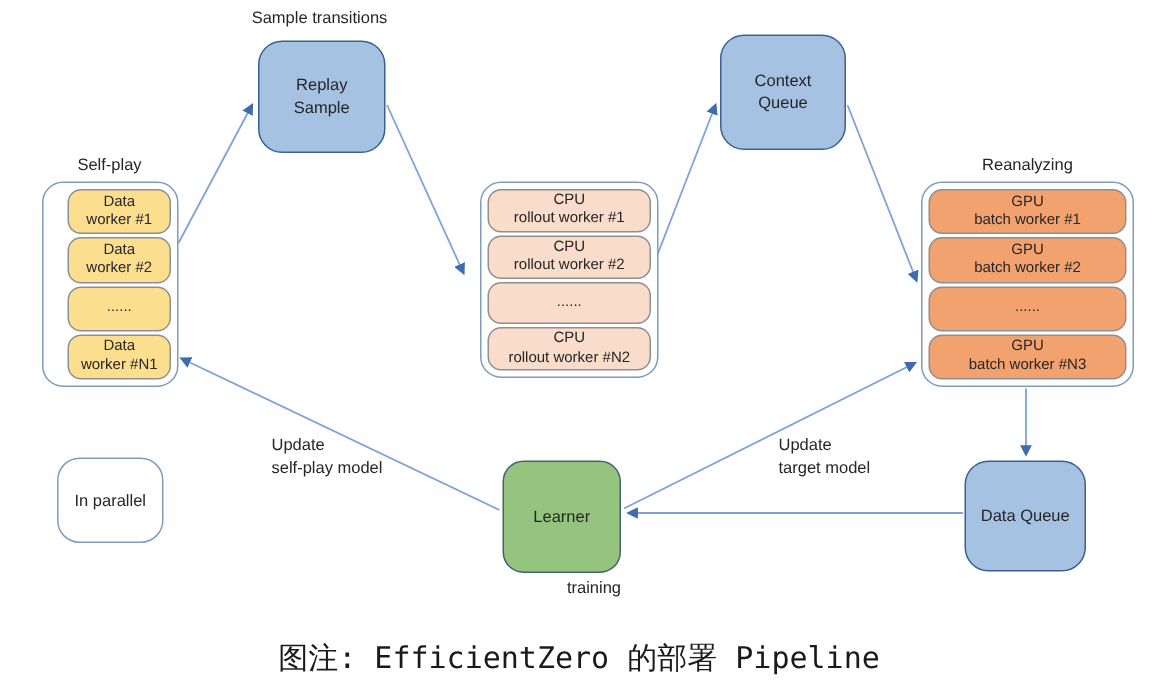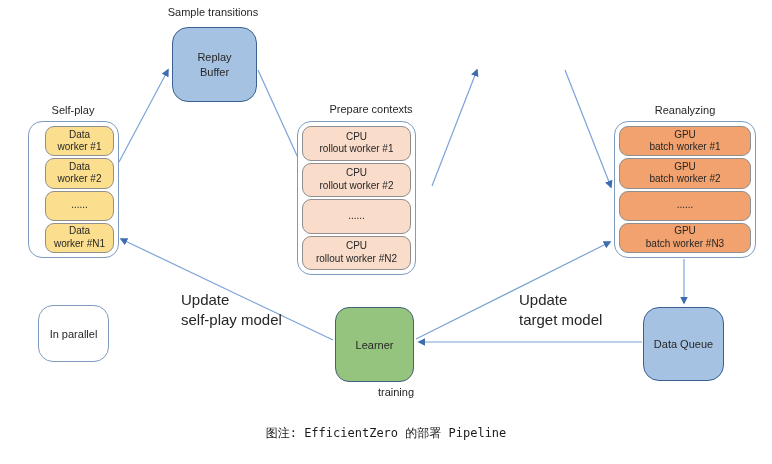--- a/index.html
+++ b/index.html
@@ -8,40 +8,40 @@
     font-family:"Liberation Sans",sans-serif;color:var(--text,#262626);overflow:hidden;
   }
   svg.wires{position:absolute;left:0;top:0;width:772px;height:464px;pointer-events:none;}
   svg.wires line{stroke:var(--arrow-line,#7da3d8);stroke-width:1.2;}
 
   .diagram-label{
     position:absolute;font-size:11px;text-align:center;color:var(--text,#262626);
     line-height:1.2;white-space:nowrap;
   }
   .edge-label{
-    position:absolute;font-size:15px;text-align:left;line-height:1.35;color:var(--text,#262626);
+    position:absolute;font-size:11px;text-align:left;line-height:1.35;color:var(--text,#262626);
   }
   .edge-label span{display:block;}
 
   .queue{
     position:absolute;display:flex;align-items:center;justify-content:center;
     text-align:center;font-size:11px;line-height:1.3;
     background:var(--queue-fill,#a6c2e2);border:1.5px solid var(--queue-border,#3a6191);
     border-radius:16px;box-sizing:border-box;
   }
   #replay-buffer{left:172px;top:27px;width:85px;height:75px;padding:0 14px;}
   #context-queue{left:480px;top:23px;width:84px;height:77px;padding:0 14px;}
   #batch-queue{left:643px;top:307px;width:81px;height:74px;padding:0 3px;}
 
   .group{
     position:absolute;background:#fff;border:1.5px solid var(--container-border,#7d9cc0);
     border-radius:14px;display:flex;flex-direction:column;gap:2px;padding:4px;box-sizing:border-box;
   }
   #selfplay-container{left:28px;top:121px;width:91px;height:137px;padding-left:16px;}
-  #cpu-container{left:297px;top:121px;width:119px;height:154px;}
+  #cpu-container{left:320px;top:121px;width:119px;height:131px;}
   #gpu-container{left:614px;top:121px;width:142px;height:137px;}
 
   .worker-box{
     flex:1;display:flex;flex-direction:column;align-items:center;justify-content:center;
     border:1px solid var(--worker-border,#8f8f8f);border-radius:9px;
     font-size:10px;line-height:1.25;text-align:center;box-sizing:border-box;overflow:hidden;
   }
   .worker-box.yellow{background:var(--worker-yellow,#fbdf8e);}
   .worker-box.pink{background:var(--worker-pink,#f9dcca);}
   .worker-box.orange{background:var(--worker-orange,#f2a26e);}
@@ -53,21 +53,21 @@
     border-radius:14px;box-sizing:border-box;
   }
   #in-parallel{
     position:absolute;left:38px;top:305px;width:71px;height:57px;
     display:flex;align-items:center;justify-content:center;font-size:11px;
     background:#fff;border:1.5px solid var(--container-border,#7d9cc0);
     border-radius:15px;box-sizing:border-box;
   }
   #caption{
     position:absolute;left:0;top:425px;width:772px;text-align:center;
-    font-family:"DejaVu Sans Mono",monospace;font-size:12px;color:#1a1a1a;
+    font-family:"DejaVu Sans Mono",monospace;font-size:20px;color:#1a1a1a;
   }
 </style>
 </head>
 <body>
 
 <div class="canvas">
 
   <svg class="wires">
     <defs>
       <marker id="arr" viewBox="0 0 10 10" refX="8" refY="5" markerWidth="6.5" markerHeight="6.5" orient="auto-start-reverse">
@@ -79,60 +79,60 @@
     <line x1="432" y1="186" x2="477" y2="70" marker-end="url(#arr)"></line>
     <line x1="565" y1="70" x2="611" y2="187" marker-end="url(#arr)"></line>
     <line x1="684" y1="259" x2="684" y2="303" marker-end="url(#arr)"></line>
     <line x1="642" y1="342" x2="419" y2="342" marker-end="url(#arr)"></line>
     <line x1="416" y1="339" x2="610" y2="242" marker-end="url(#arr)"></line>
     <line x1="333" y1="340" x2="121" y2="239" marker-end="url(#arr)"></line>
   </svg>
 
   <div class="diagram-label" style="left:133px;top:6px;width:160px;">Sample transitions</div>
 
-  <div class="queue" id="replay-buffer">Replay Buffer</div>
+  <div class="queue" id="replay-buffer">Replay Sample</div>
 
   <div class="diagram-label" style="left:23px;top:104px;width:100px;">Self-play</div>
   <div class="group" id="selfplay-container">
       <div class="worker-box yellow">
         <span>Data</span>
         <span>worker #1</span>
       </div>
       <div class="worker-box yellow">
         <span>Data</span>
         <span>worker #2</span>
       </div>
       <div class="worker-box yellow">
         <span>......</span>
       </div>
       <div class="worker-box yellow">
         <span>Data</span>
         <span>worker #N1</span>
       </div>
     </div>
 
-  <div class="diagram-label" style="left:311px;top:103px;width:120px;">Prepare contexts</div>
   <div class="group" id="cpu-container">
       <div class="worker-box pink">
         <span>CPU</span>
         <span>rollout worker #1</span>
       </div>
       <div class="worker-box pink">
         <span>CPU</span>
         <span>rollout worker #2</span>
       </div>
       <div class="worker-box pink">
         <span>......</span>
       </div>
       <div class="worker-box pink">
         <span>CPU</span>
         <span>rollout worker #N2</span>
       </div>
     </div>
 
+  <div class="queue" id="context-queue">Context Queue</div>
 
   <div class="diagram-label" style="left:614px;top:104px;width:142px;">Reanalyzing</div>
   <div class="group" id="gpu-container">
       <div class="worker-box orange">
         <span>GPU</span>
         <span>batch worker #1</span>
       </div>
       <div class="worker-box orange">
         <span>GPU</span>
         <span>batch worker #2</span>

